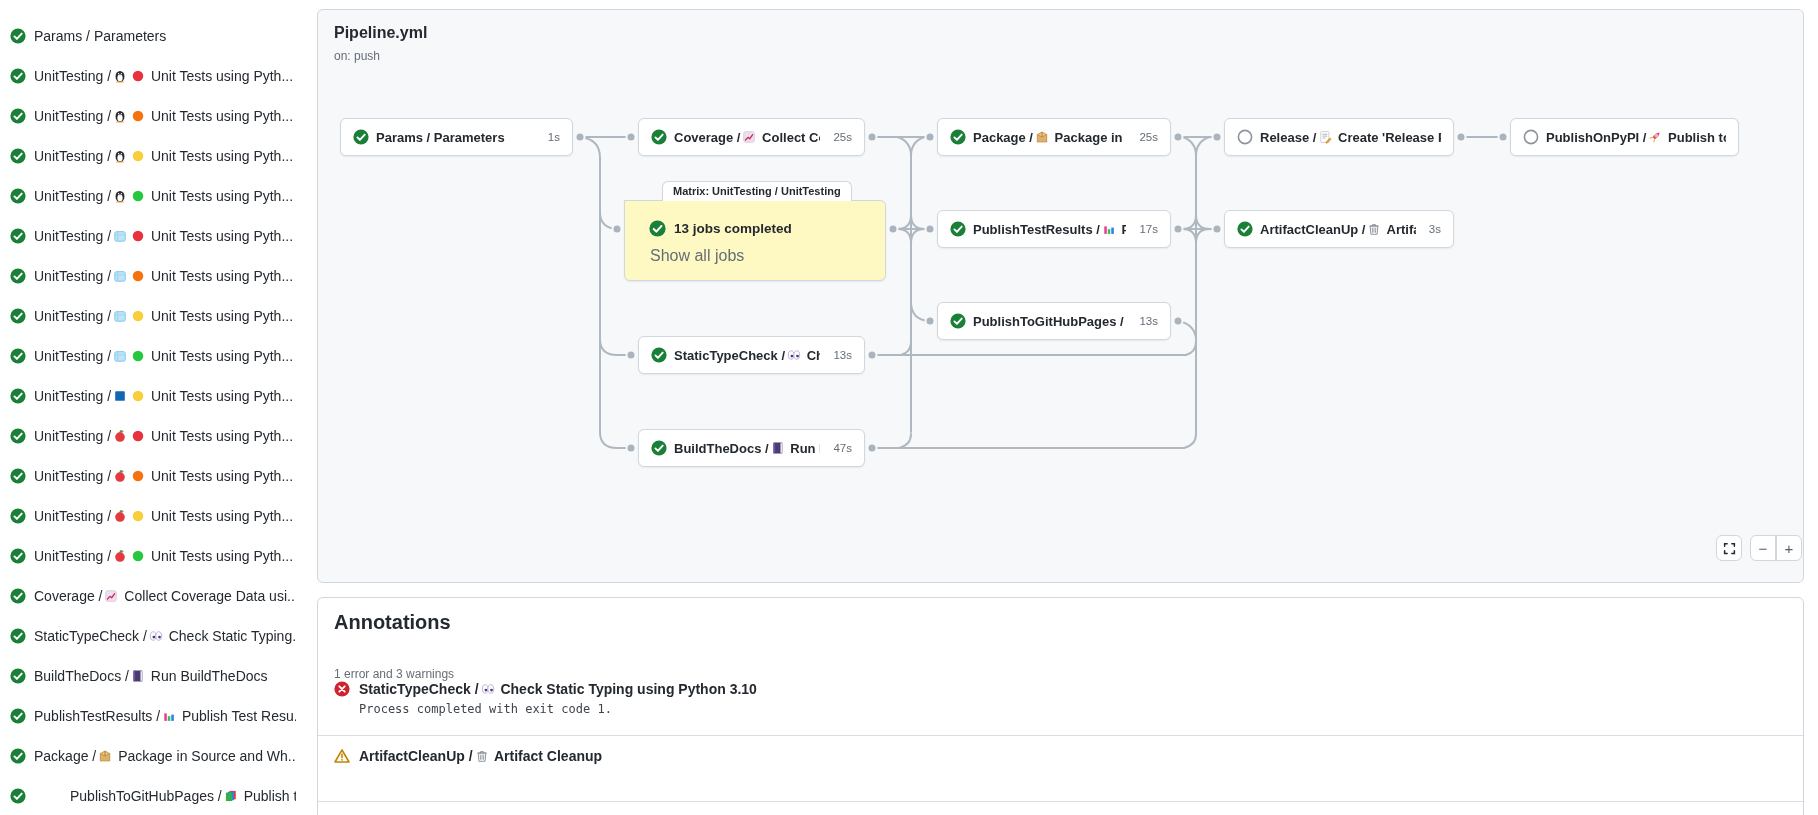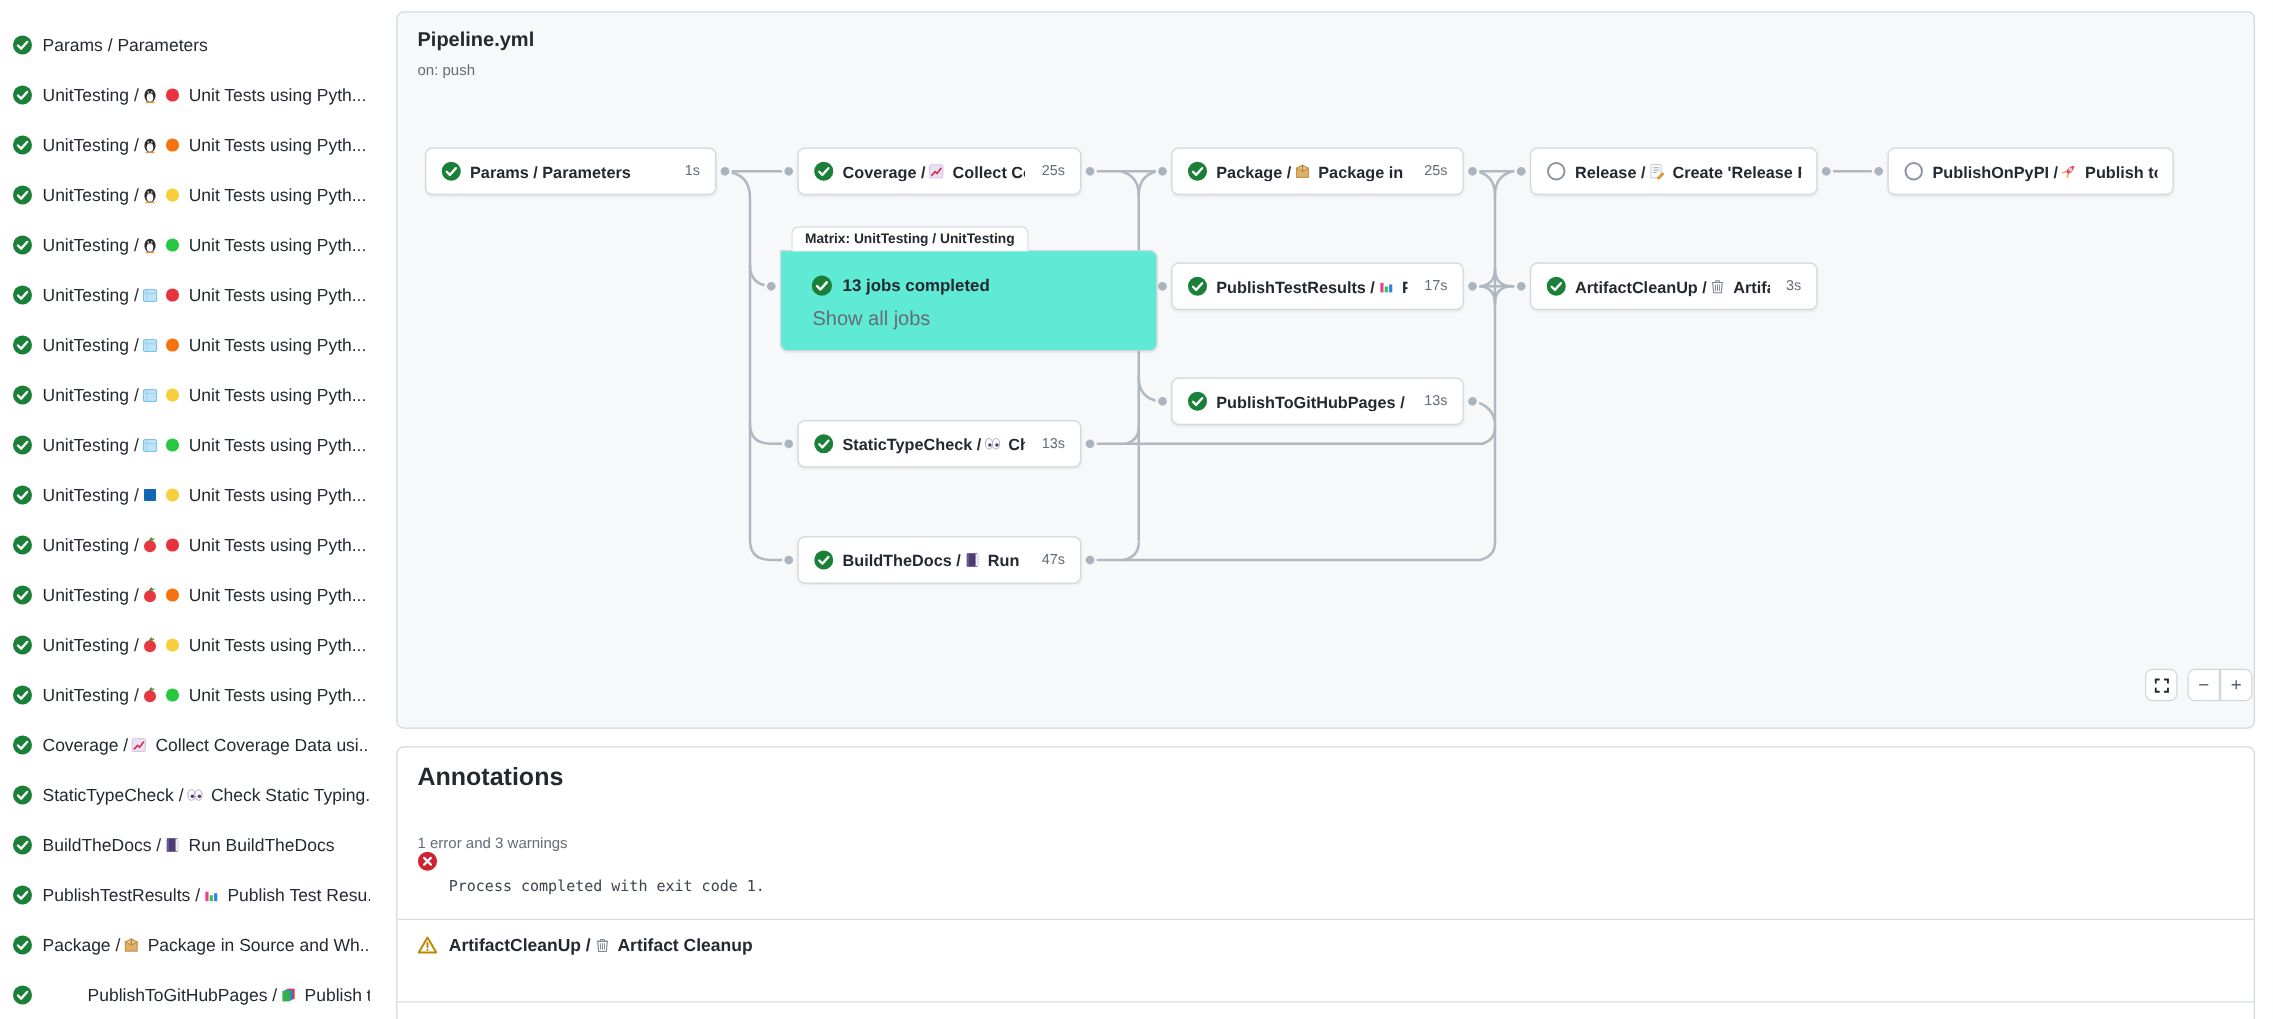--- a/index.html
+++ b/index.html
@@ -22,24 +22,24 @@
   #graph-trigger { position:absolute; left:334px; top:49px; font-size:12px; color:#656d76; }
 
   #edges { position:absolute; left:0; top:0; width:1818px; height:815px; pointer-events:none; }
 
   .node { position:absolute; height:38px; background:#fff; border:1px solid #d0d7de; border-radius:6px;
     box-shadow:0 1px 2px rgba(31,35,40,.07); display:flex; align-items:center; gap:7px;
     padding:0 12px; font-size:13px; font-weight:700; white-space:nowrap; overflow:hidden; cursor:pointer; }
   .node .dur { margin-left:auto; font-weight:400; font-size:11.5px; color:#656d76; padding-left:6px;text-align:right; }
   .node .ttl { overflow:hidden; }
 
-  #matrix-tab { position:absolute; left:633px; top:181px; height:20px; background:#fff;
+  #matrix-tab { position:absolute; left:662px; top:181px; height:20px; background:#fff;
     border:1px solid #d0d7de; border-bottom:none; border-radius:6px 6px 0 0; padding:0 10px;
     font-size:11px; font-weight:700; line-height:18px; color:#24292f; z-index:3;text-align:center; }
-  #matrix-box { position:absolute; left:624px; top:200px; width:302px; height:81px; background:#5eead4;
+  #matrix-box { position:absolute; left:624px; top:200px; width:262px; height:81px; background:#fef9c3;
     border:1px solid #d0d7de; border-radius:0 6px 6px 6px; box-shadow:0 1px 2px rgba(31,35,40,.07); z-index:2; }
   #matrix-status { position:absolute; left:24px; top:19px; display:flex; align-items:center; gap:8px;
     font-size:13.5px; font-weight:700; color:#24292f; }
   #matrix-link { position:absolute; left:25px; top:46px; font-size:16px; color:#656d76; cursor:pointer; }
 
   .ctrl-btn { position:absolute; width:26px; height:26px; background:#fff; border:1px solid #d0d7de;
     border-radius:6px; display:flex; align-items:center; justify-content:center; cursor:pointer;
     font-size:16px; color:#57606a; }
   #zoom-group { position:absolute; left:1750px; top:535px; width:52px; height:26px; display:flex; }
   #zoom-group .zbtn { width:26px; height:26px; background:#fff; border:1px solid #d0d7de;
@@ -663,20 +663,28 @@
 <div id="ann-summary">1 error and 3 warnings</div>
 <div id="ann-rows">
     <div class="ann-row" style="top: 681px;">
       <div class="ann-head">
         <span class="ic ">
           <svg width="16" height="16" viewBox="0 0 16 16" xmlns="http://www.w3.org/2000/svg">
             <circle cx="8" cy="8" r="7.6" fill="#cf222e"></circle>
             <path d="M5.3,5.3 L10.7,10.7 M10.7,5.3 L5.3,10.7" stroke="#fff" stroke-width="1.8" stroke-linecap="round"></path>
           </svg>
         </span>
+        <span><span>StaticTypeCheck /</span><span class="ic inline-ic">
+            <svg width="14" height="14" viewBox="0 0 16 16" xmlns="http://www.w3.org/2000/svg">
+              <ellipse cx="4.8" cy="8" rx="3.3" ry="4.8" fill="#fff" stroke="#b9a8d6"></ellipse>
+              <ellipse cx="11.2" cy="8" rx="3.3" ry="4.8" fill="#fff" stroke="#b9a8d6"></ellipse>
+              <circle cx="5.6" cy="9.2" r="1.6" fill="#4b3f72"></circle>
+              <circle cx="12" cy="9.2" r="1.6" fill="#4b3f72"></circle>
+            </svg>
+          </span><span> Check Static Typing using Python 3.10</span></span>
       </div>
       <div class="ann-msg">Process completed with exit code 1.</div>
     </div>
     <div class="ann-div" style="top: 735px;"></div>
     <div class="ann-row" style="top: 748px;">
       <div class="ann-head">
         <span class="ic ">
           <svg width="16" height="16" viewBox="0 0 16 16" xmlns="http://www.w3.org/2000/svg">
             <path d="M8 2 L15 14 H1 Z" fill="none" stroke="#bf8700" stroke-width="1.6" stroke-linejoin="round"></path>
             <path d="M8 6.4 V9.6" stroke="#bf8700" stroke-width="1.6" stroke-linecap="round"></path>

